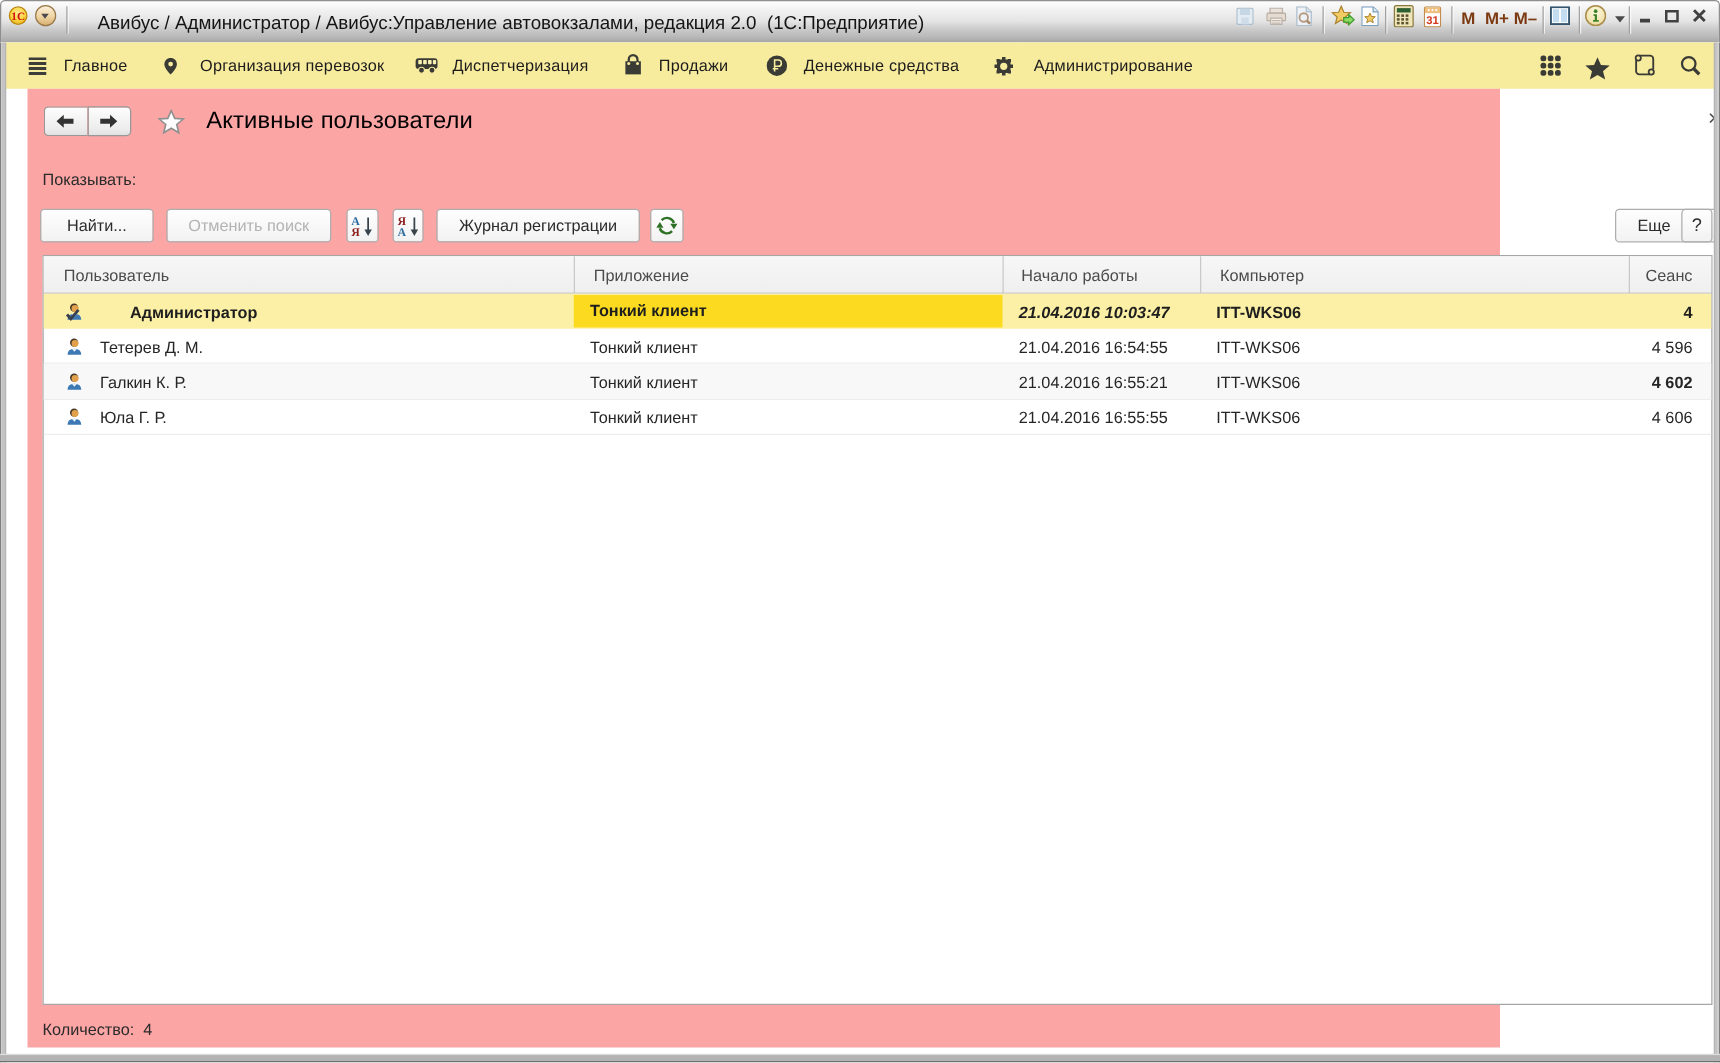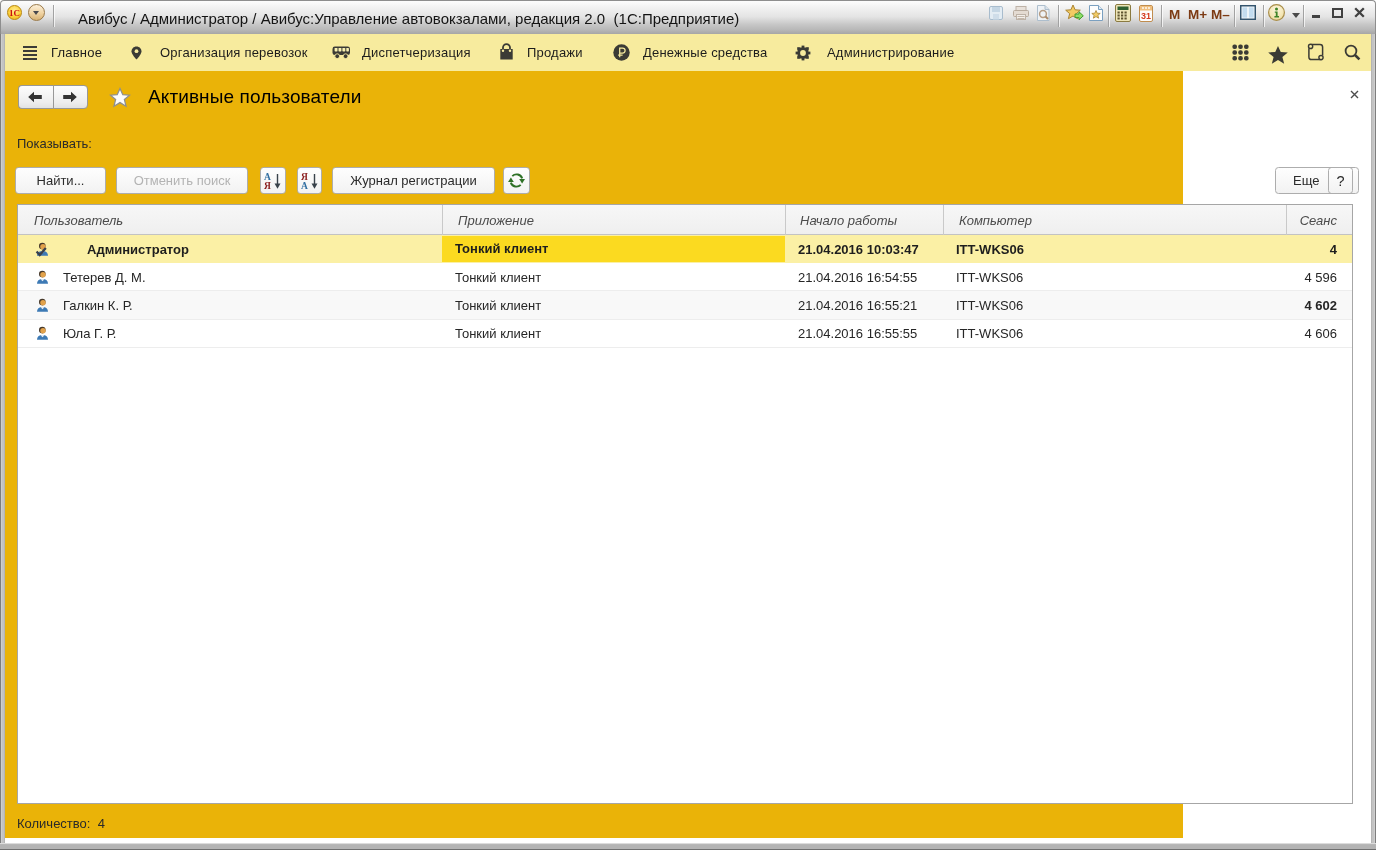--- a/index.html
+++ b/index.html
@@ -14,35 +14,35 @@
 #ddbtn{left:28px;top:4px;width:17px;height:17px;border-radius:50%;
  background:linear-gradient(180deg,#fcf0da 0%,#f0d3a2 55%,#d8b274 100%);border:1px solid #9a7948;}
 #ddbtn:after{content:"";position:absolute;left:3.8px;top:6.2px;border-left:3.9px solid transparent;border-right:3.9px solid transparent;border-top:4.6px solid #49494e;}
 .tsep{top:5px;width:1px;height:22px;background:#a2a2a2;box-shadow:1px 0 0 rgba(255,255,255,.7);}
 #titletext{left:78px;top:10px;font-size:15px;color:#141414;}
 .mtxt{top:7px;font-size:13.5px;font-weight:bold;color:#7c3a13;}
 #menubar{left:1px;top:34px;width:1374px;height:37px;background:#f7eb9e;}
 .mitem{top:34px;height:37px;display:flex;align-items:center;font-size:13px;color:#1c1c1c;letter-spacing:.2px;}
 #hamb{left:23px;top:46px;width:14px;height:14px;
  background:repeating-linear-gradient(180deg,#3c3c38 0 2.4px,rgba(0,0,0,0) 2.4px 3.9px);}
-#content{left:5px;top:71px;width:1178px;height:767px;background:#eab308;}
+#content{left:22px;top:71px;width:1178px;height:767px;background:#fca5a5;}
 .navbtn{top:14px;width:35px;height:24px;border:1px solid #989898;background:linear-gradient(180deg,#fdfdfd,#ededed 75%,#e2e2e2);}
 #nb1{left:13px;border-radius:4px 0 0 4px;border-right:none;}
 #nb2{left:48px;border-radius:0 4px 4px 0;}
 #pagetitle{left:143px;top:15px;font-size:19px;color:#000;font-weight:500;letter-spacing:.1px;}
 #lblshow{left:12px;top:65px;font-size:13px;color:#2a2a2a;}
 #combo{left:92px;top:60px;width:249px;height:24px;border:1px solid #959595;border-radius:3px;background:#fff;}
 #combotext{left:7px;top:3.5px;font-size:13px;color:#000;}
 .combosep{top:0px;width:1px;height:22px;background:#a8a8a8;}
 #comboarr{left:214.5px;top:10px;border-left:3.8px solid transparent;border-right:3.8px solid transparent;border-top:4.5px solid #333;}
 .tbtn{top:96px;height:27px;border:1px solid #adadad;border-radius:3.5px;
  background:linear-gradient(180deg,#fefefe,#f2f2f2);font-size:13px;color:#2b2b2b;
  display:flex;align-items:center;justify-content:center;}
 #tbl{left:12px;top:133px;width:1336px;height:600px;border:1px solid #a6a6a6;background:#fff;}
-#thead{left:0;top:0;width:1334px;height:30px;background:linear-gradient(180deg,#f7f7f7,#efefef);border-bottom:1px solid #c3c3c3;font-style:italic;}
+#thead{left:0;top:0;width:1334px;height:30px;background:linear-gradient(180deg,#f7f7f7,#efefef);border-bottom:1px solid #c3c3c3;}
 .hsep{top:0;width:1px;height:30px;background:#c9c9c9;}
 .htxt{top:8px;font-size:13px;color:#4b4b4b;}
 .row{left:0;width:1334px;height:28.2px;}
 .cell{top:0;height:28.2px;font-size:13px;color:#262626;display:flex;align-items:center;white-space:pre;}
 .sel{background:#fbf0a5;}
 .selcell{background:#fbda20;top:1.2px;height:25.5px;}
 .b .cell{font-weight:bold;color:#1e1e1e;}
 .picon{top:6.5px;left:17px;}
 #footer{left:12px;top:745px;font-size:13px;color:#2a2a2a;}
 #bl{left:0;top:34px;width:5px;height:816px;background:linear-gradient(90deg,#7e7e7e 0 1px,#cecece 1px 2px,#c3c3c3 2px 4px,#b4b4b4 4px 5px);}
@@ -276,21 +276,21 @@
     <div class="abs row sel b" style="top:30px;">
       <div class="abs cell selcell" style="left:424px;width:343px;padding-left:13px;">Тонкий клиент</div>
       <svg class="abs picon" width="15" height="15" viewBox="0 0 15 15">
         <circle cx="7.3" cy="4.1" r="3.3" fill="#47392a"></circle>
         <circle cx="8" cy="4.8" r="2.75" fill="#e2a24b"></circle>
         <path d="M2 13.8 Q2 9 7.5 9 Q13 9 13 13.8 Z" fill="#3d7ab5"></path>
         <path d="M5.6 9.2 L7.5 11.3 L9.4 9.2 Q7.5 8.7 5.6 9.2 Z" fill="#e8eff5"></path>
         <path d="M1.6 9.6 L4.7 13.1 L10.8 5.9" fill="none" stroke="#39404d" stroke-width="2.3"></path>
       </svg>
       <div class="abs cell" style="left:45px;margin-left:24px;">Администратор</div>
-      <div class="abs cell" style="left:780px;">21.04.2016 10:03:47</div>
+      <div class="abs cell" style="left:780px;font-style:italic;">21.04.2016 10:03:47</div>
       <div class="abs cell" style="left:938px;">ITT-WKS06</div>
       <div class="abs cell" style="left:1268px;width:51px;justify-content:flex-end;">4</div>
     </div>
     <div class="abs row" style="top:58.2px;border-bottom:1px solid #ededed;">
       <svg class="abs picon" width="15" height="15" viewBox="0 0 15 15">
         <circle cx="7.3" cy="4.1" r="3.3" fill="#47392a"></circle>
         <circle cx="8" cy="4.8" r="2.75" fill="#e2a24b"></circle>
         <path d="M2 13.8 Q2 9 7.5 9 Q13 9 13 13.8 Z" fill="#3d7ab5"></path>
         <path d="M5.6 9.2 L7.5 11.3 L9.4 9.2 Q7.5 8.7 5.6 9.2 Z" fill="#e8eff5"></path>
       </svg>

